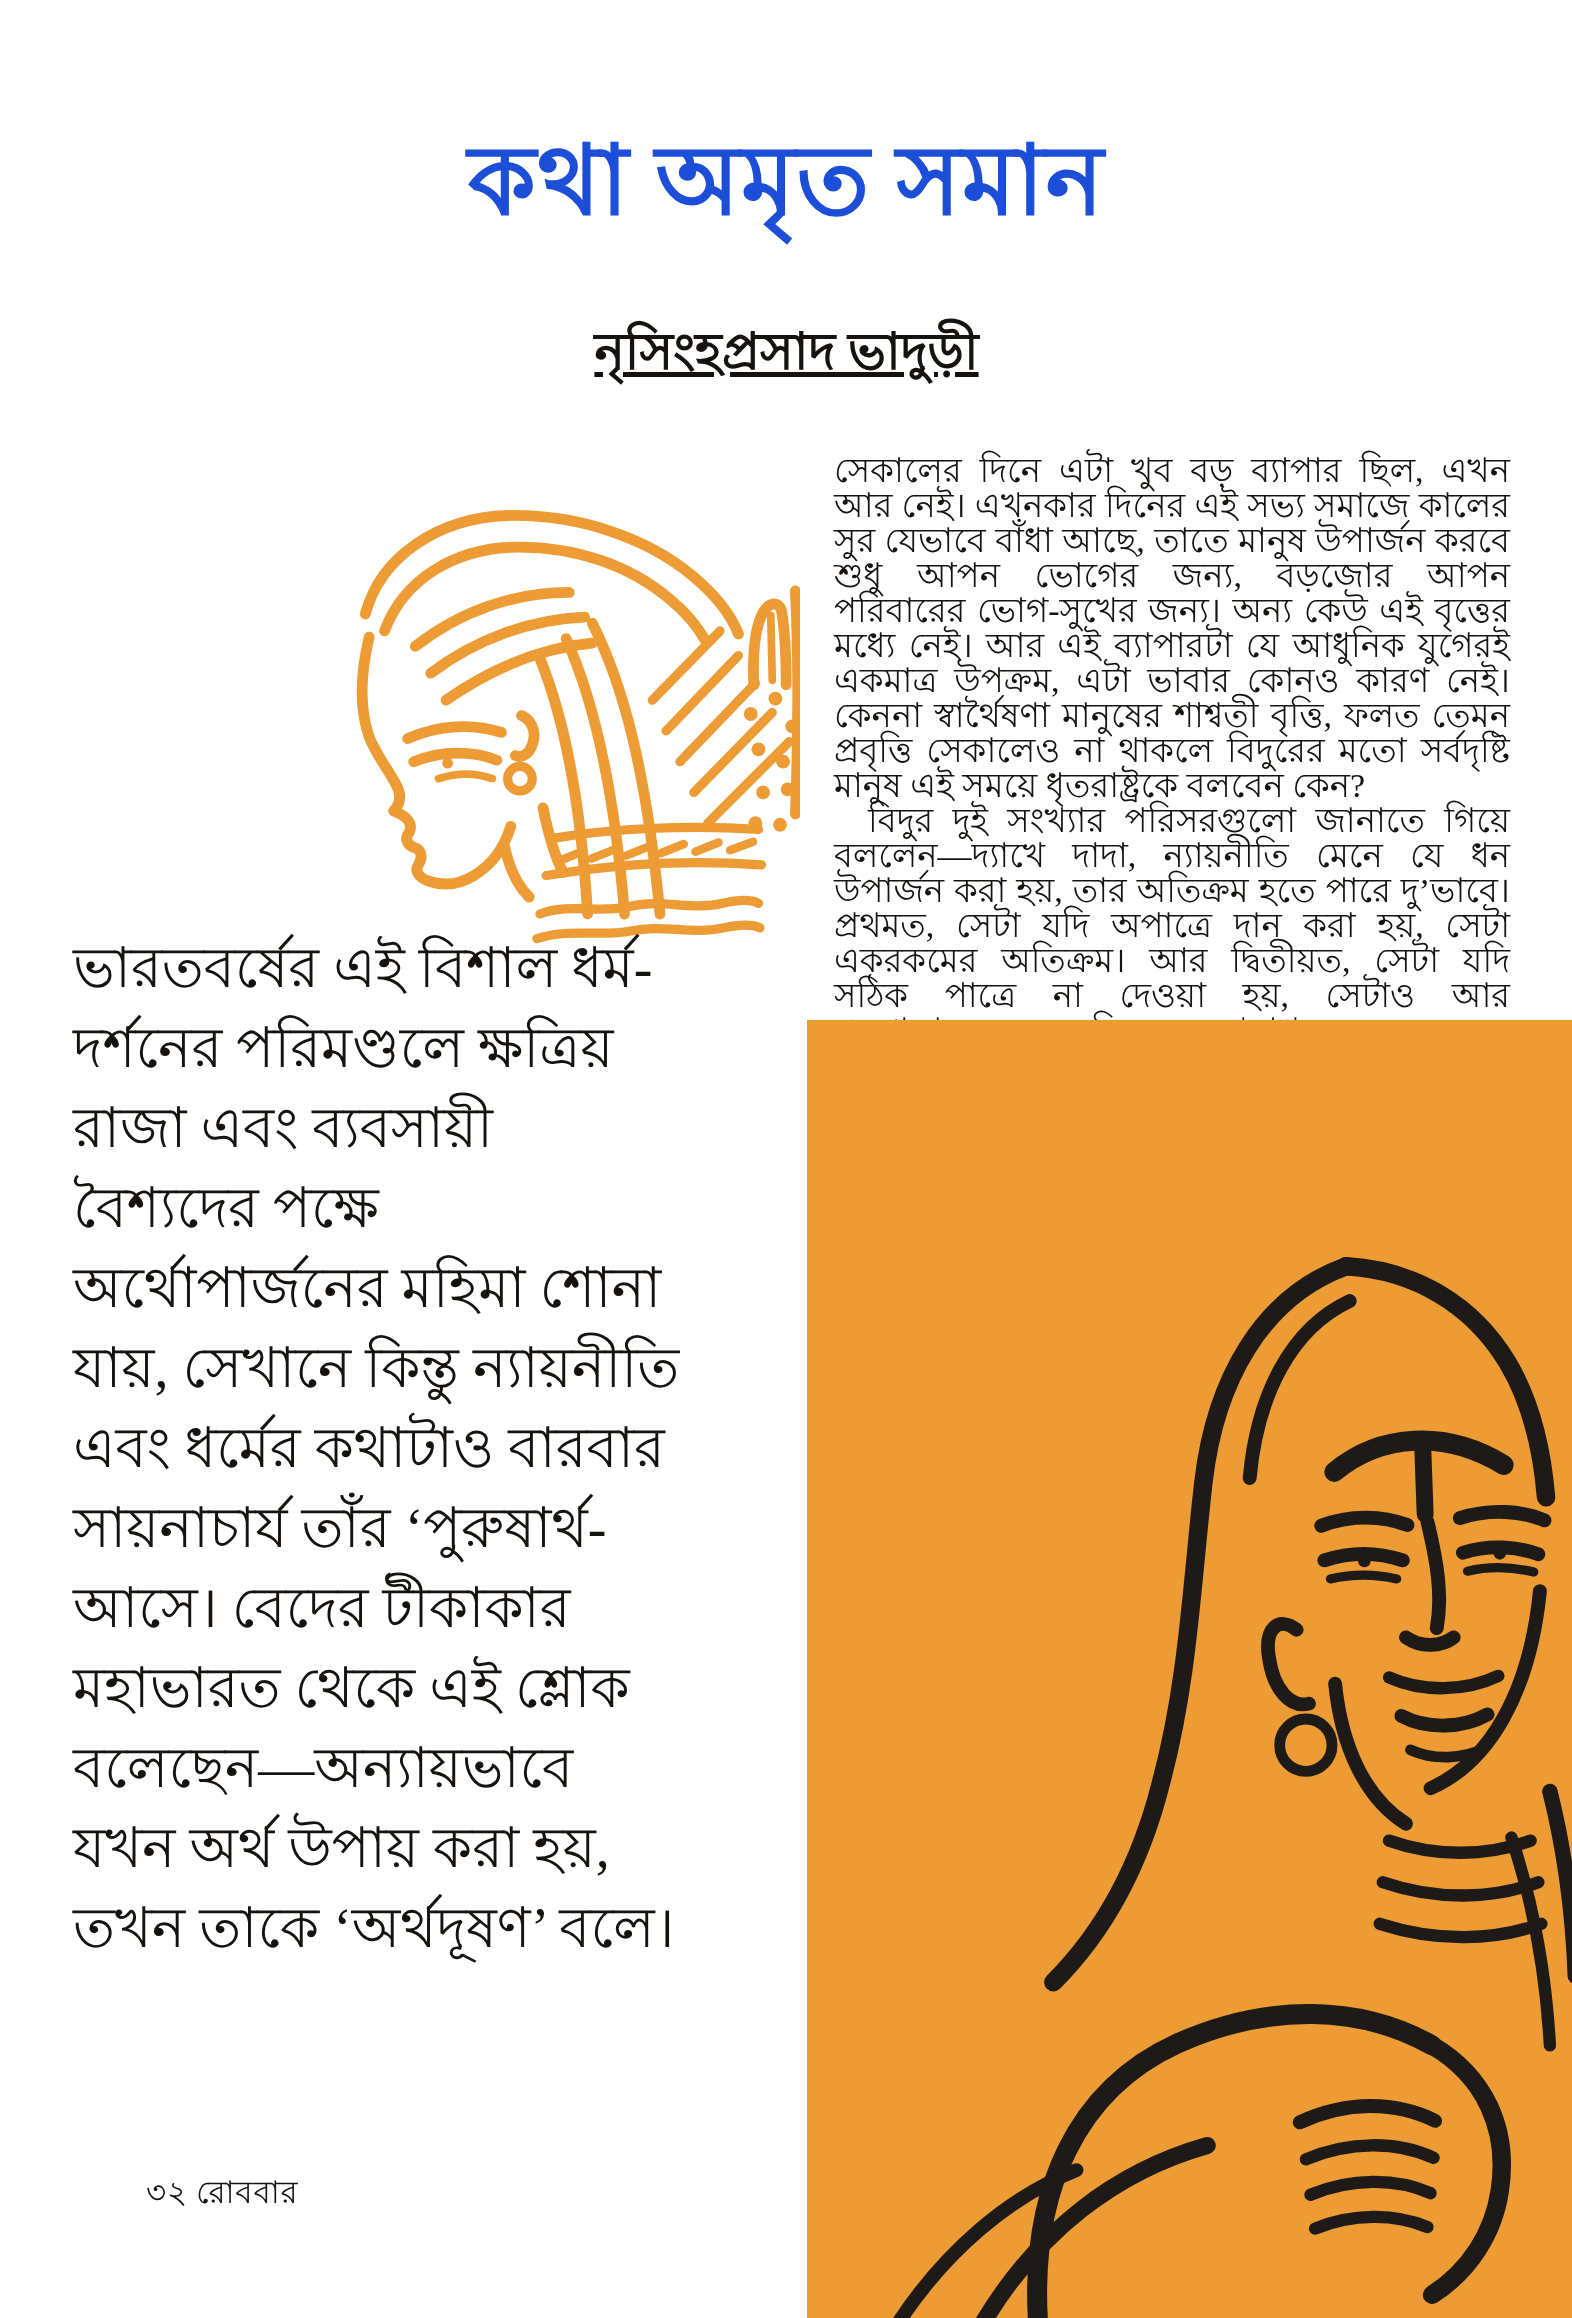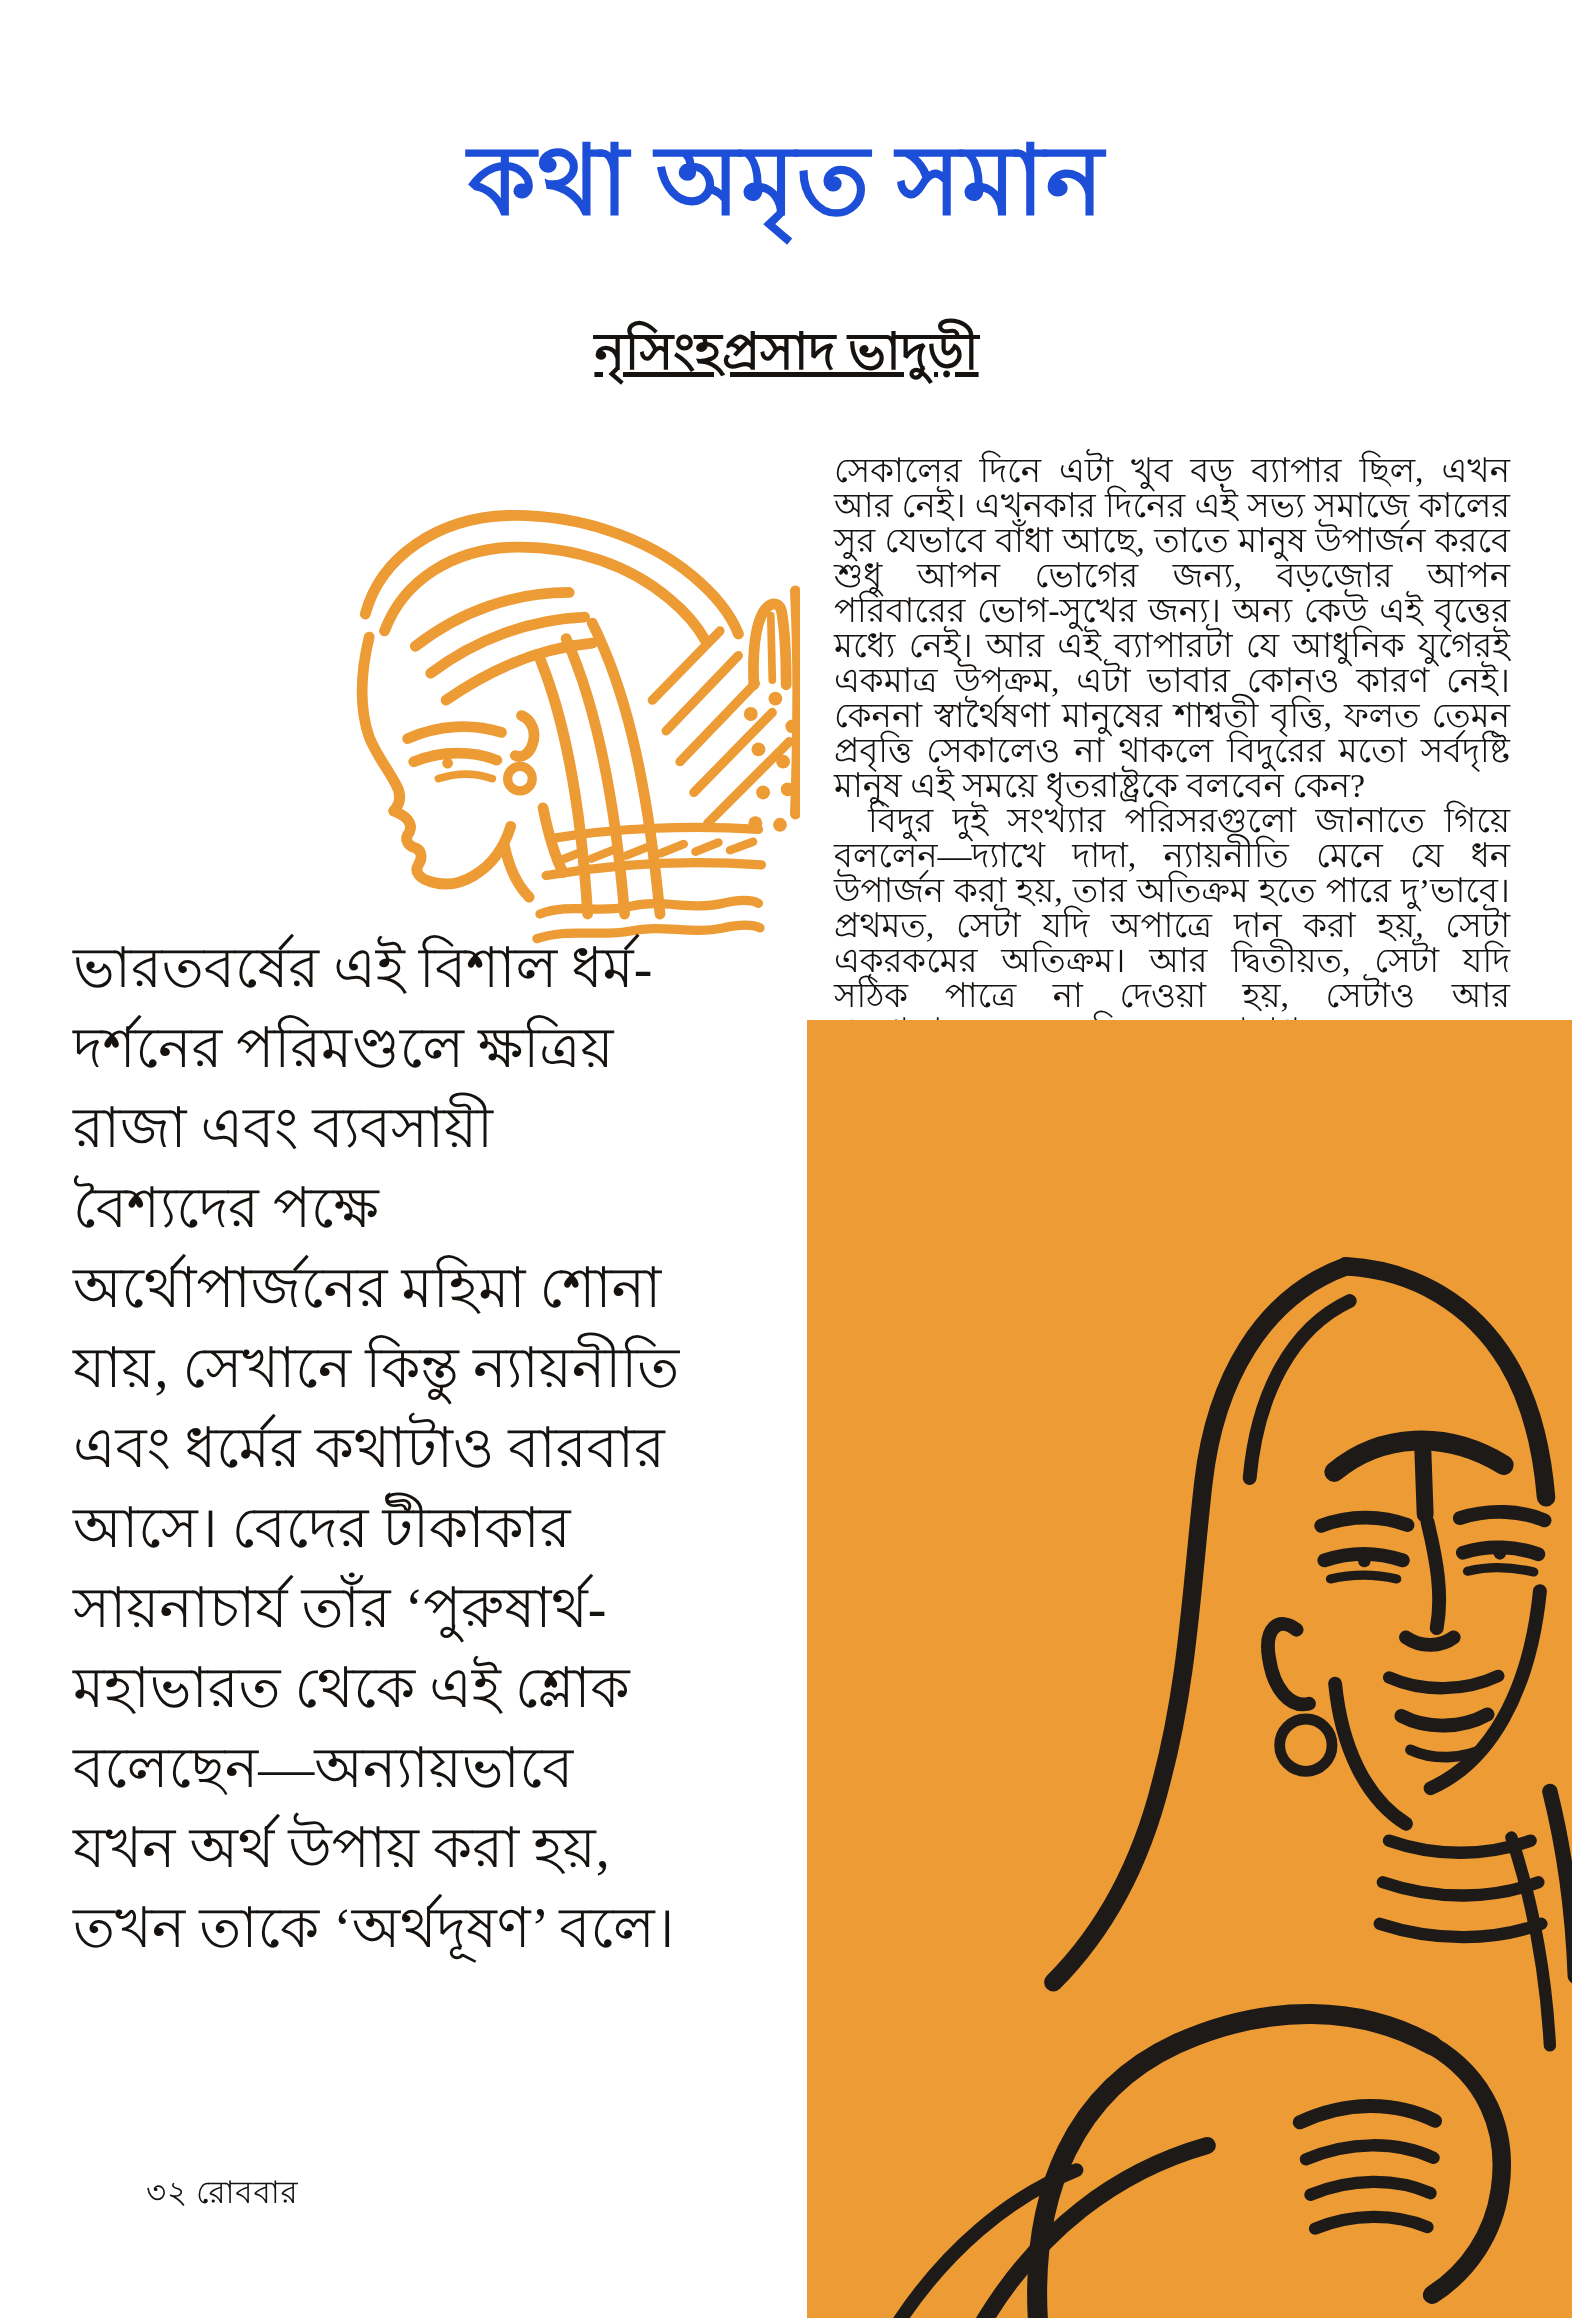--- a/index.html
+++ b/index.html
@@ -145,22 +145,22 @@
   </div>
 
   <div class="pull-text">
     <span class="line">ভারতবর্ষের এই বিশাল ধর্ম-</span>
     <span class="line">দর্শনের পরিমণ্ডলে ক্ষত্রিয়</span>
     <span class="line">রাজা এবং ব্যবসায়ী</span>
     <span class="line">বৈশ্যদের পক্ষে</span>
     <span class="line">অর্থোপার্জনের মহিমা শোনা</span>
     <span class="line">যায়, সেখানে কিন্তু ন্যায়নীতি</span>
     <span class="line">এবং ধর্মের কথাটাও বারবার</span>
+    <span class="line">সায়নাচার্য তাঁর ‘পুরুষার্থ-</span>
     <span class="line">আসে। বেদের টীকাকার</span>
-    <span class="line">সায়নাচার্য তাঁর ‘পুরুষার্থ-</span>
     <span class="line">মহাভারত থেকে এই শ্লোক</span>
     <span class="line">বলেছেন—অন্যায়ভাবে</span>
     <span class="line">যখন অর্থ উপায় করা হয়,</span>
     <span class="line">তখন তাকে ‘অর্থদূষণ’ বলে।</span>
   </div>
 
   <div class="orange-panel">
     <svg viewBox="0 0 1008 1690" aria-hidden="true">
       <g stroke="#1d1a18" fill="none" stroke-width="18" stroke-linecap="round" stroke-linejoin="round">
         <path d="M700,320 C590,360 530,470 515,600 C500,730 495,860 460,990 C435,1090 390,1180 320,1250" stroke-width="24"></path>

